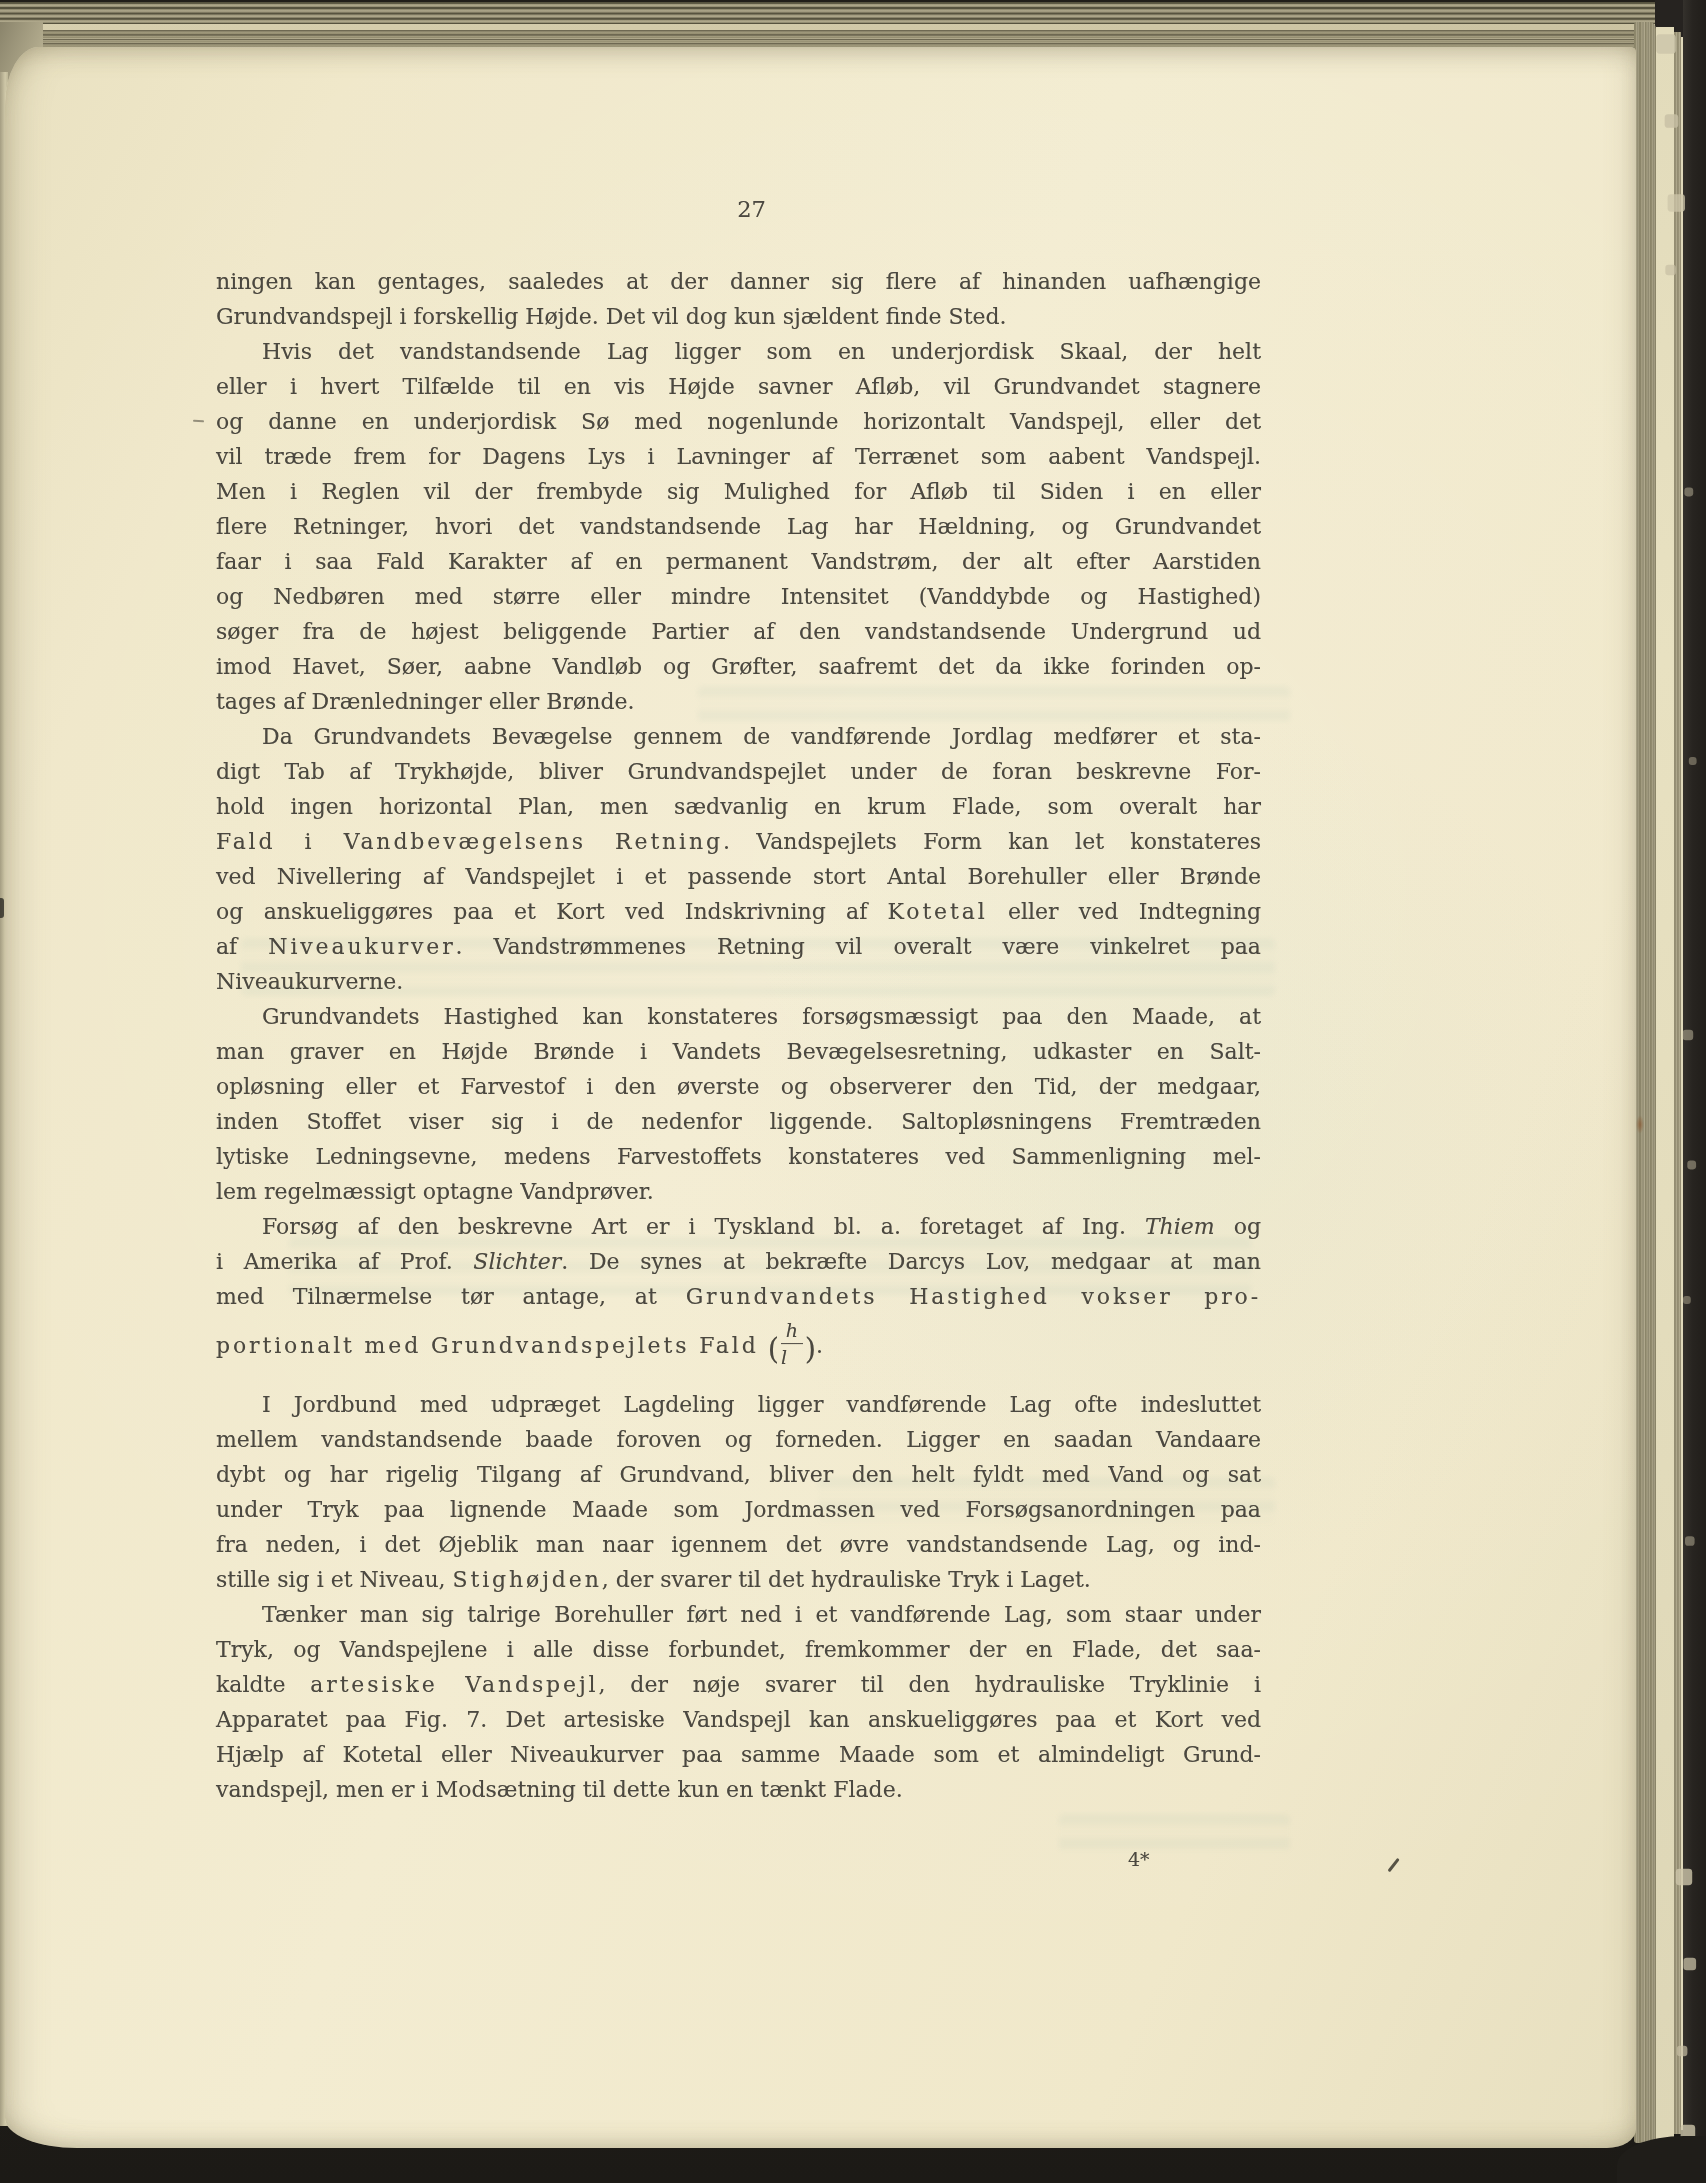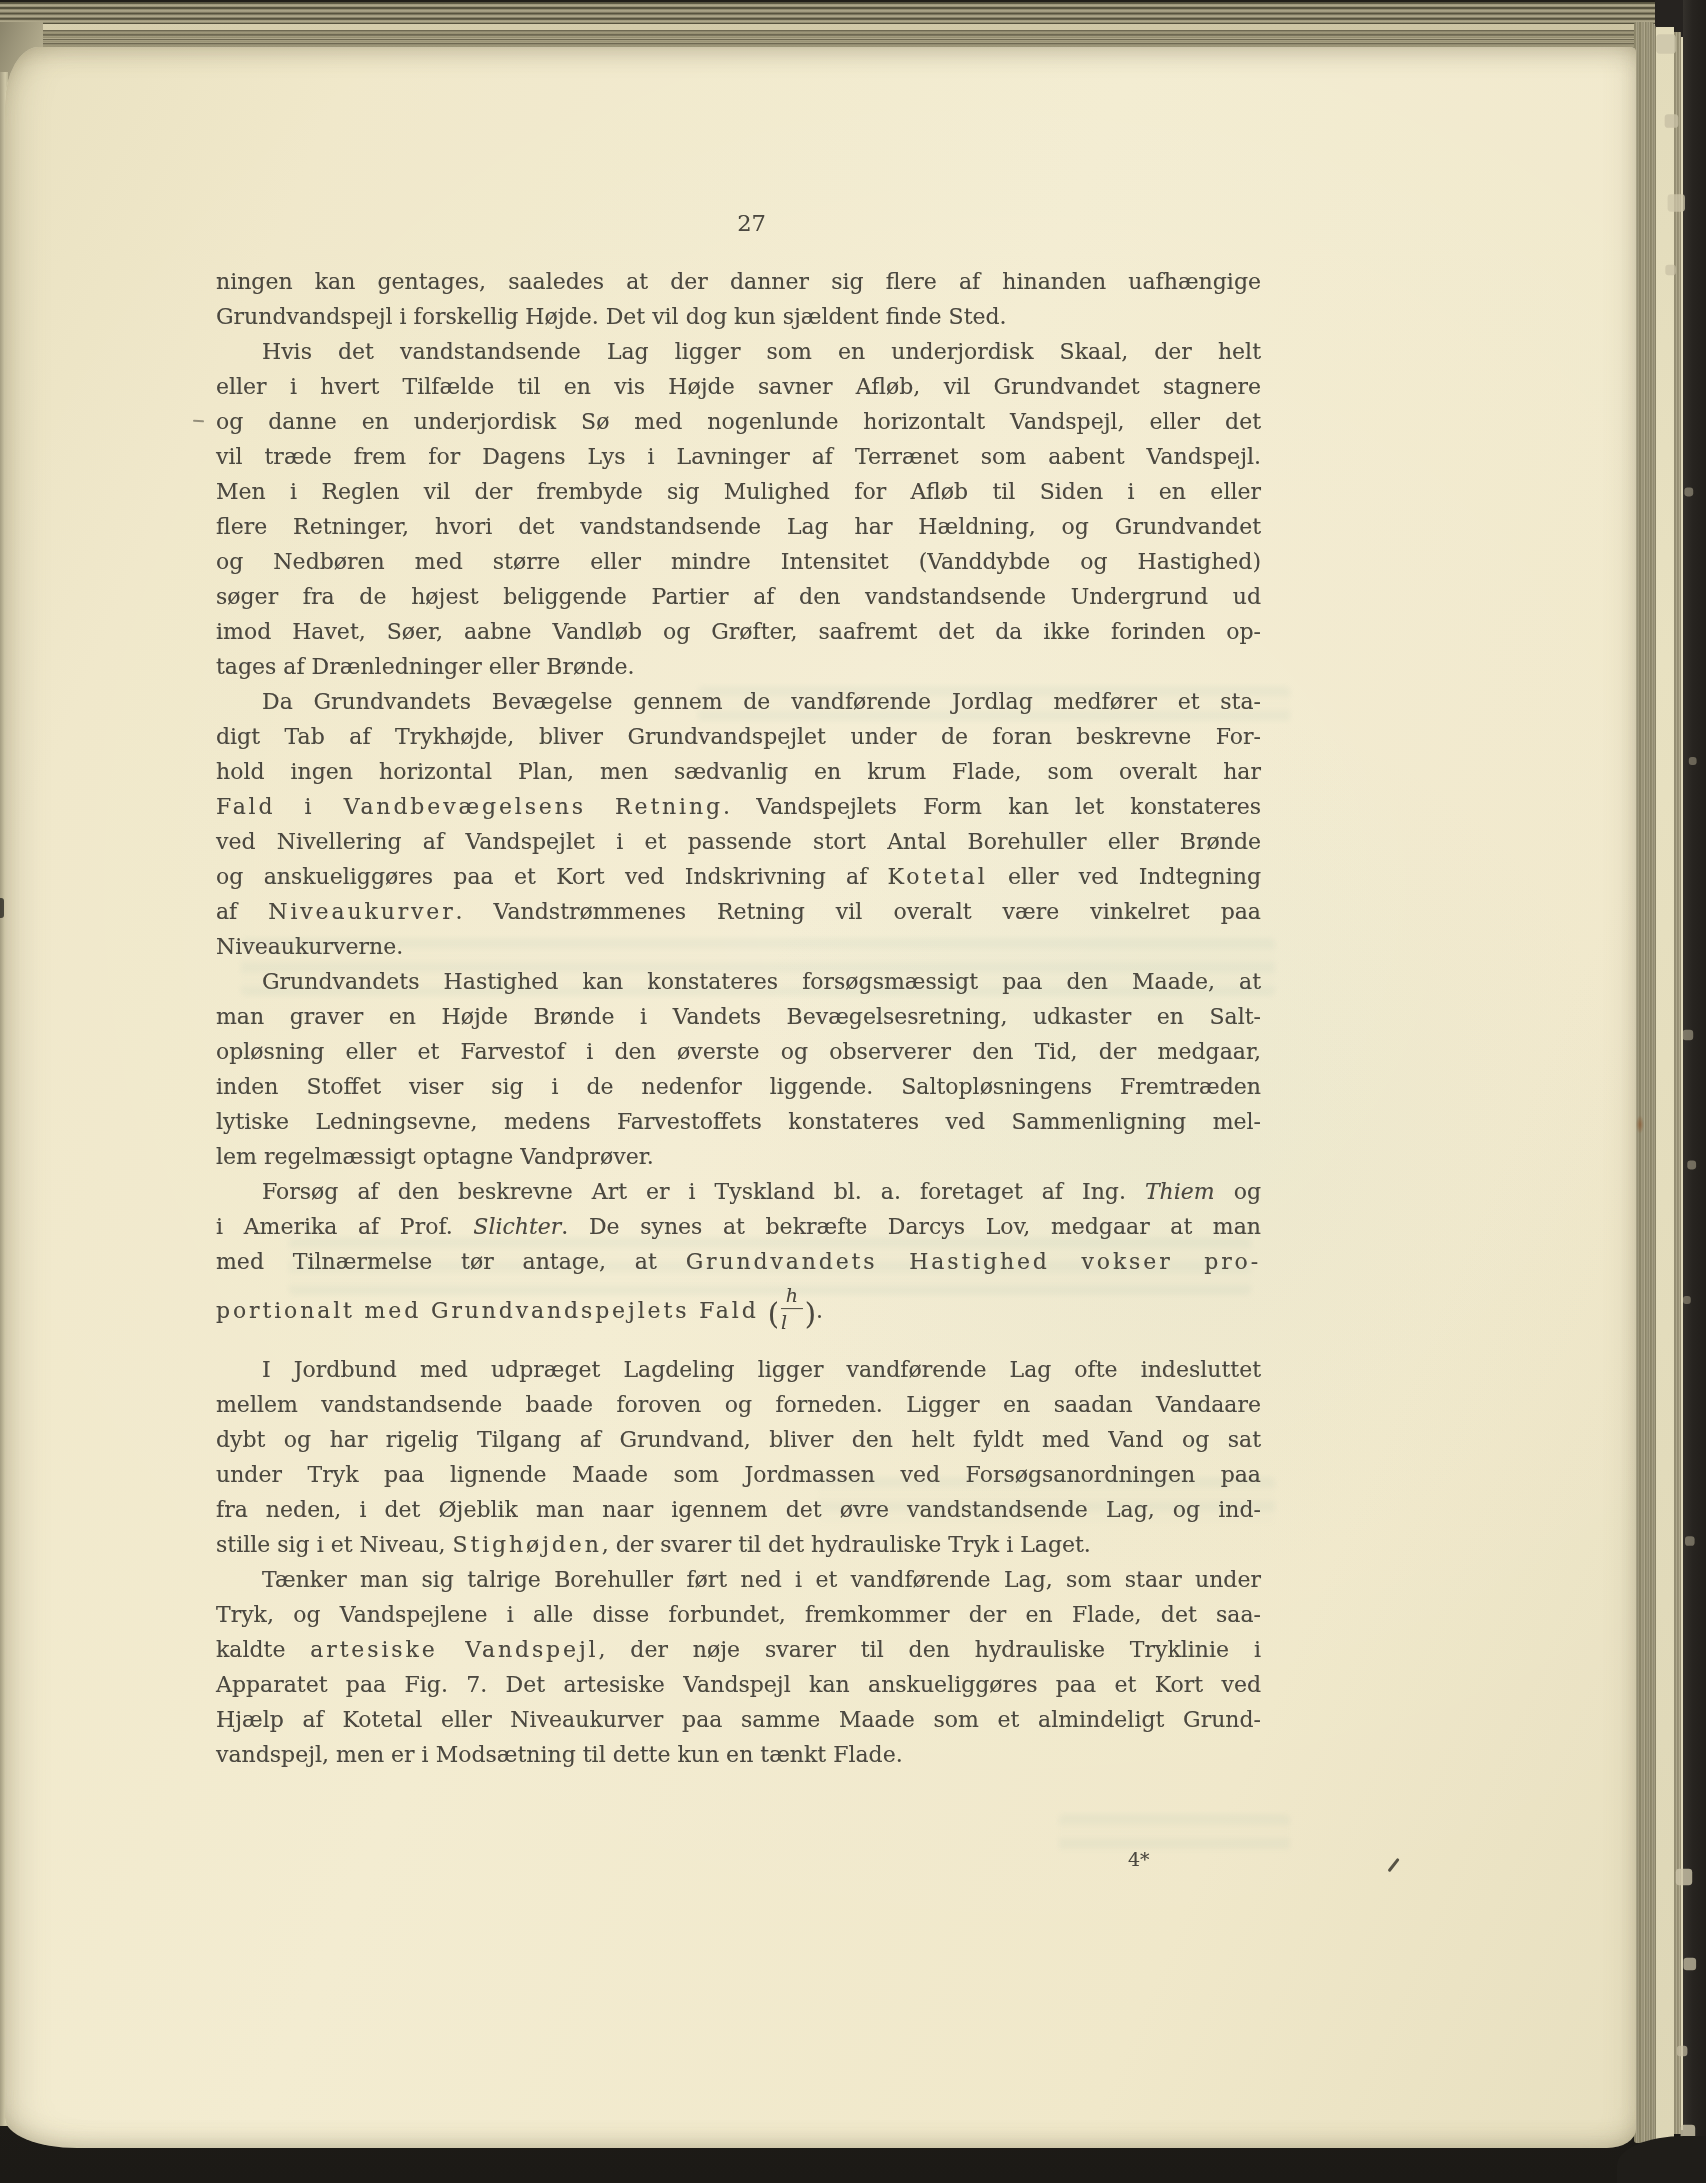--- a/index.html
+++ b/index.html
@@ -77,21 +77,21 @@
   .g4{left:813px;top:1430px;width:457px; height:48px;}
   .g5{left:1054px;top:1767px;width:231px; height:38px;}
   
   .stain{position:absolute;left:1636px;top:1115px;width:7.7px;height:19px;opacity:.75;
     background:radial-gradient(ellipse at center,#8a5a33 0%,rgba(138,90,51,0) 70%);}
   .ink-tick{position:absolute;left:1392px;top:1857px;width:2.9px;height:16.4px;background:#3c392f;
     border-radius:1.4px;transform:rotate(38deg);opacity:.85;}
   .margin-dash{position:absolute;left:193px;top:420px;width:10.6px;height:2.4px;background:#6e6a5a;
     border-radius:1px;transform:rotate(4deg);opacity:.7;}
   
-  .page-number{position:absolute;left:229px;top:212px;width:1045px;text-align:center;
+  .page-number{position:absolute;left:229px;top:198px;width:1045px;text-align:center;
     font-size:22.6px;line-height:1;color:var(--ink);text-shadow:0 0 0.5px rgba(66,62,52,.35);}
   .text-block{position:absolute;left:216px;top:264px;width:1045px;
     font-size:22px;line-height:35px;color:var(--ink);text-shadow:0 0 0.5px rgba(66,62,52,.35);}
   .line{text-align:justify;text-align-last:justify;}
   .line.last{text-align-last:left;}
   .line.indent{text-indent:46px;}
   .sp{letter-spacing:.13em;}
   .i{font-style:italic;}
   .par{font-size:29px;line-height:0;vertical-align:-5.8px;}
   .fr{display:inline-block;vertical-align:middle;margin:0 1.9px;text-align:center;
@@ -133,20 +133,21 @@
   <div class="page-number">27</div>
   <div class="text-block">
       <div class="line">ningen kan gentages, saaledes at der danner sig flere af hinanden uafhængige</div>
       <div class="line last">Grundvandspejl i forskellig Højde. Det vil dog kun sjældent finde Sted.</div>
       <div class="line indent">Hvis det vandstandsende Lag ligger som en underjordisk Skaal, der helt</div>
       <div class="line">eller i hvert Tilfælde til en vis Højde savner Afløb, vil Grundvandet stagnere</div>
       <div class="line">og danne en underjordisk Sø med nogenlunde horizontalt Vandspejl, eller det</div>
       <div class="line">vil træde frem for Dagens Lys i Lavninger af Terrænet som aabent Vandspejl.</div>
       <div class="line">Men i Reglen vil der frembyde sig Mulighed for Afløb til Siden i en eller</div>
       <div class="line">flere Retninger, hvori det vandstandsende Lag har Hældning, og Grundvandet</div>
+      <div class="line">faar i saa Fald Karakter af en permanent Vandstrøm, der alt efter Aarstiden</div>
       <div class="line">og Nedbøren med større eller mindre Intensitet (Vanddybde og Hastighed)</div>
       <div class="line">søger fra de højest beliggende Partier af den vandstandsende Undergrund ud</div>
       <div class="line">imod Havet, Søer, aabne Vandløb og Grøfter, saafremt det da ikke forinden op-</div>
       <div class="line last">tages af Drænledninger eller Brønde.</div>
       <div class="line indent">Da Grundvandets Bevægelse gennem de vandførende Jordlag medfører et sta-</div>
       <div class="line">digt Tab af Trykhøjde, bliver Grundvandspejlet under de foran beskrevne For-</div>
       <div class="line">hold ingen horizontal Plan, men sædvanlig en krum Flade, som overalt har</div>
       <div class="line"><span class="sp">Fald i Vandbevægelsens Retning</span><span class="n">. Vandspejlets Form kan let konstateres</span></div>
       <div class="line">ved Nivellering af Vandspejlet i et passende stort Antal Borehuller eller Brønde</div>
       <div class="line"><span class="n">og anskueliggøres paa et Kort ved Indskrivning af </span><span class="sp">Kotetal</span><span class="n"> eller ved Indtegning</span></div>

